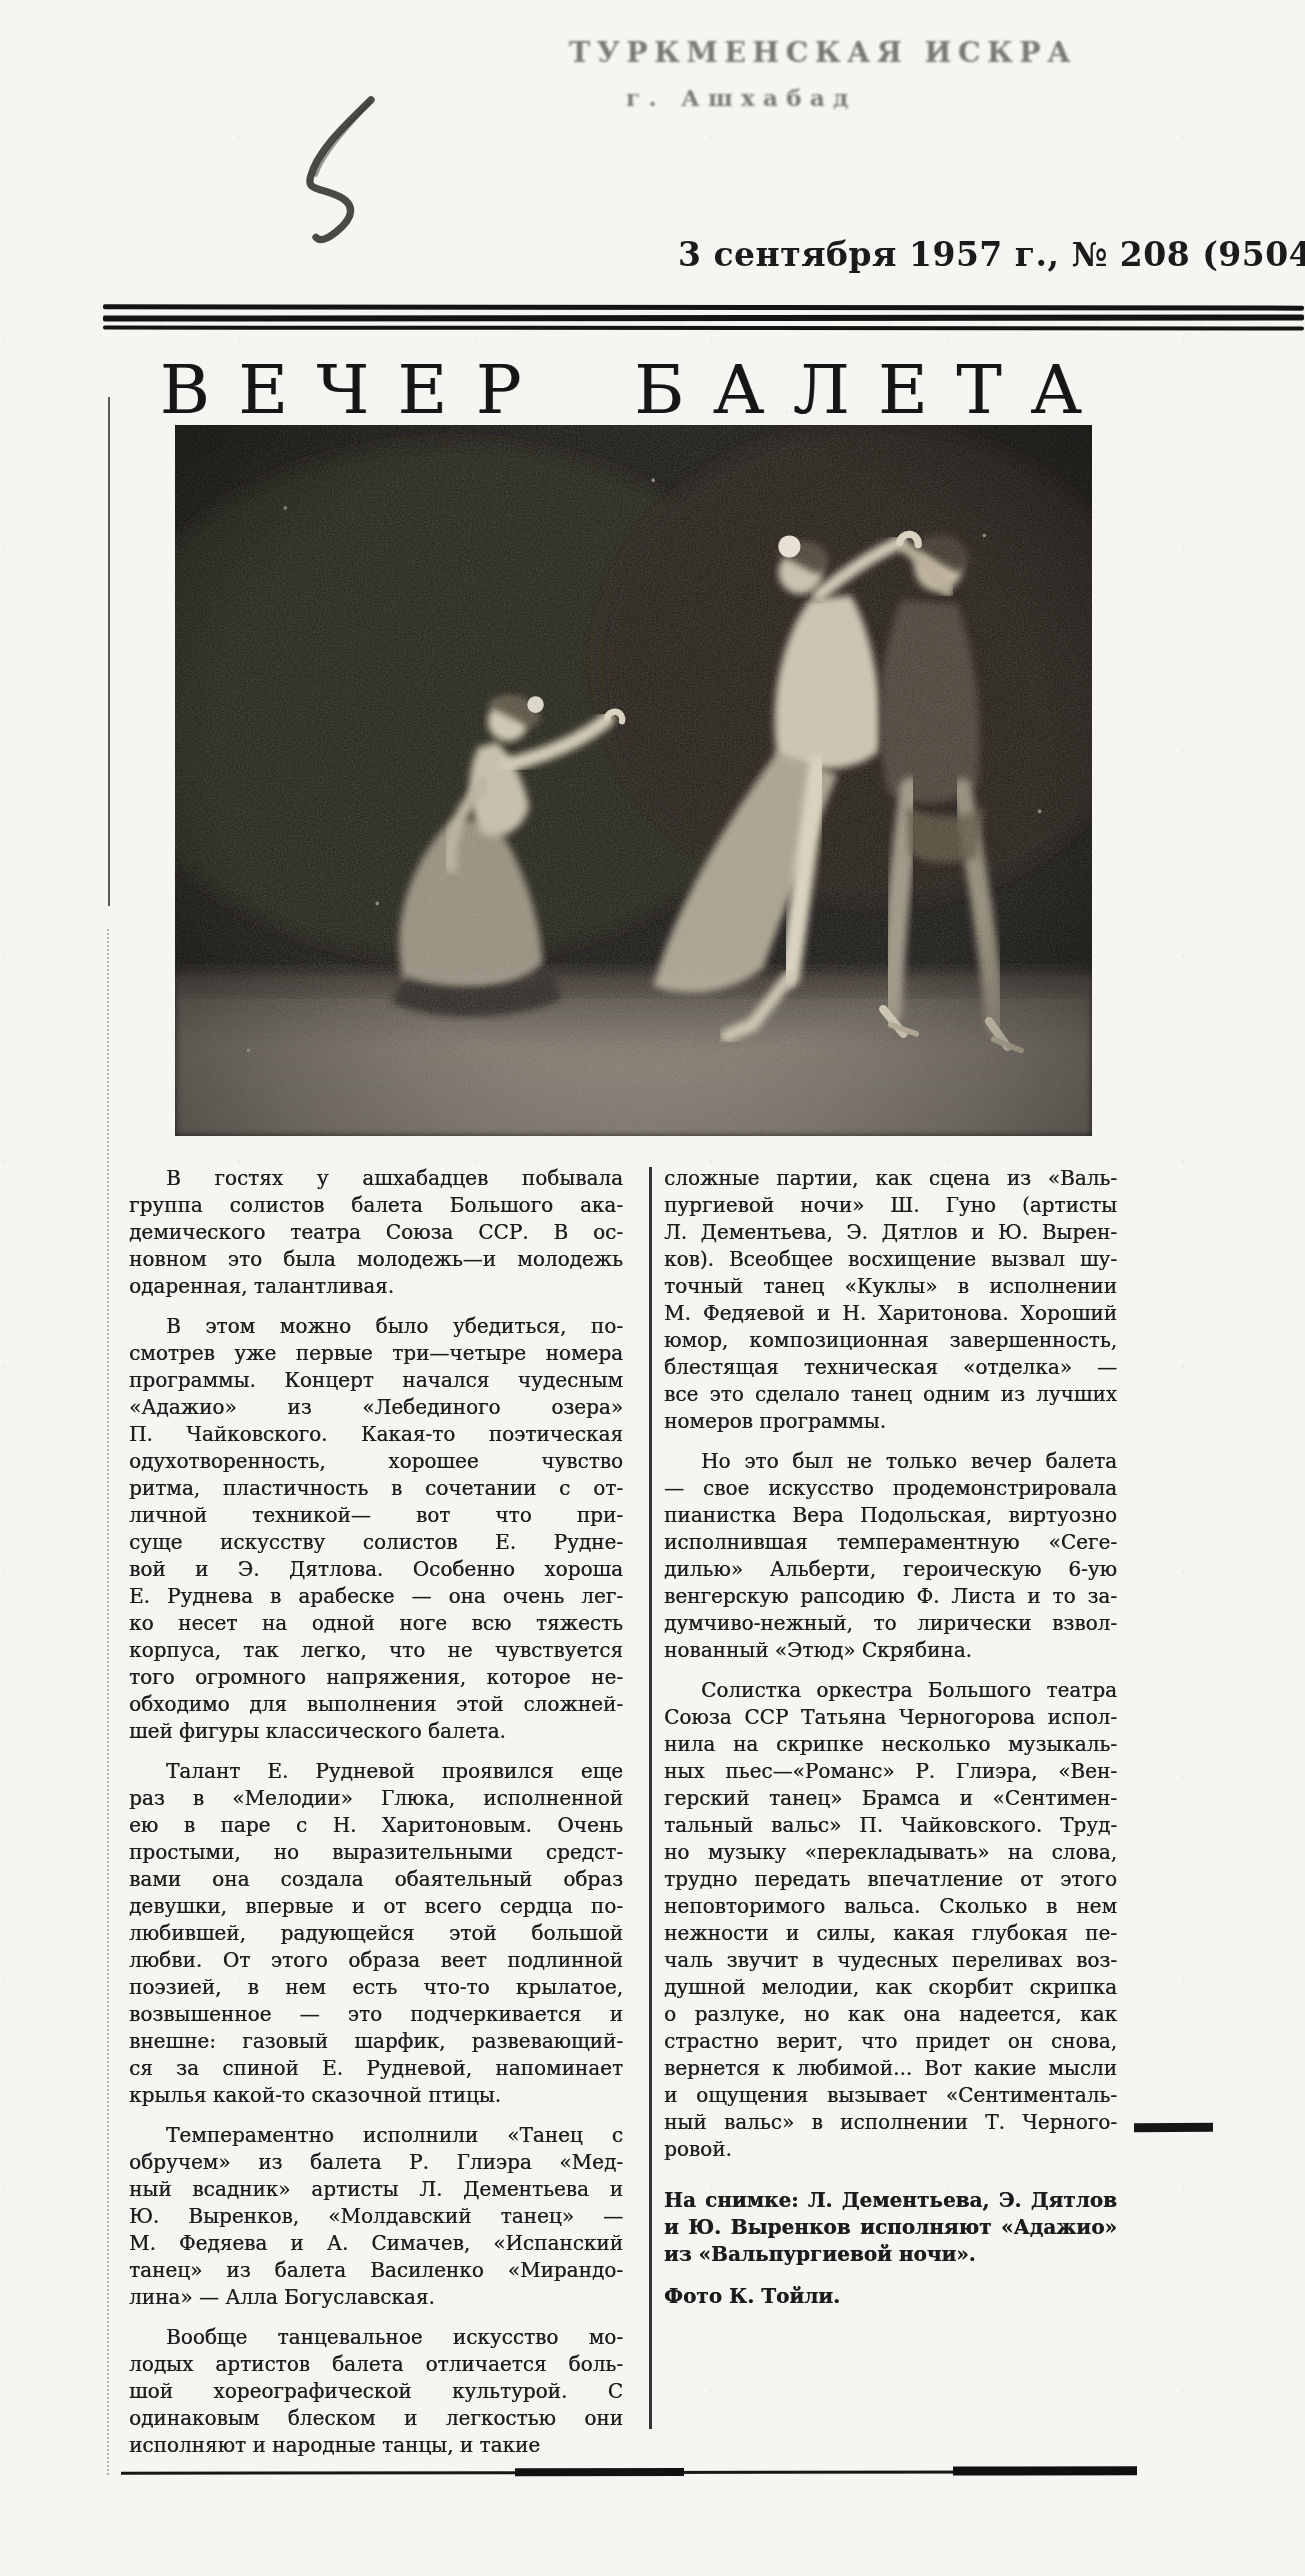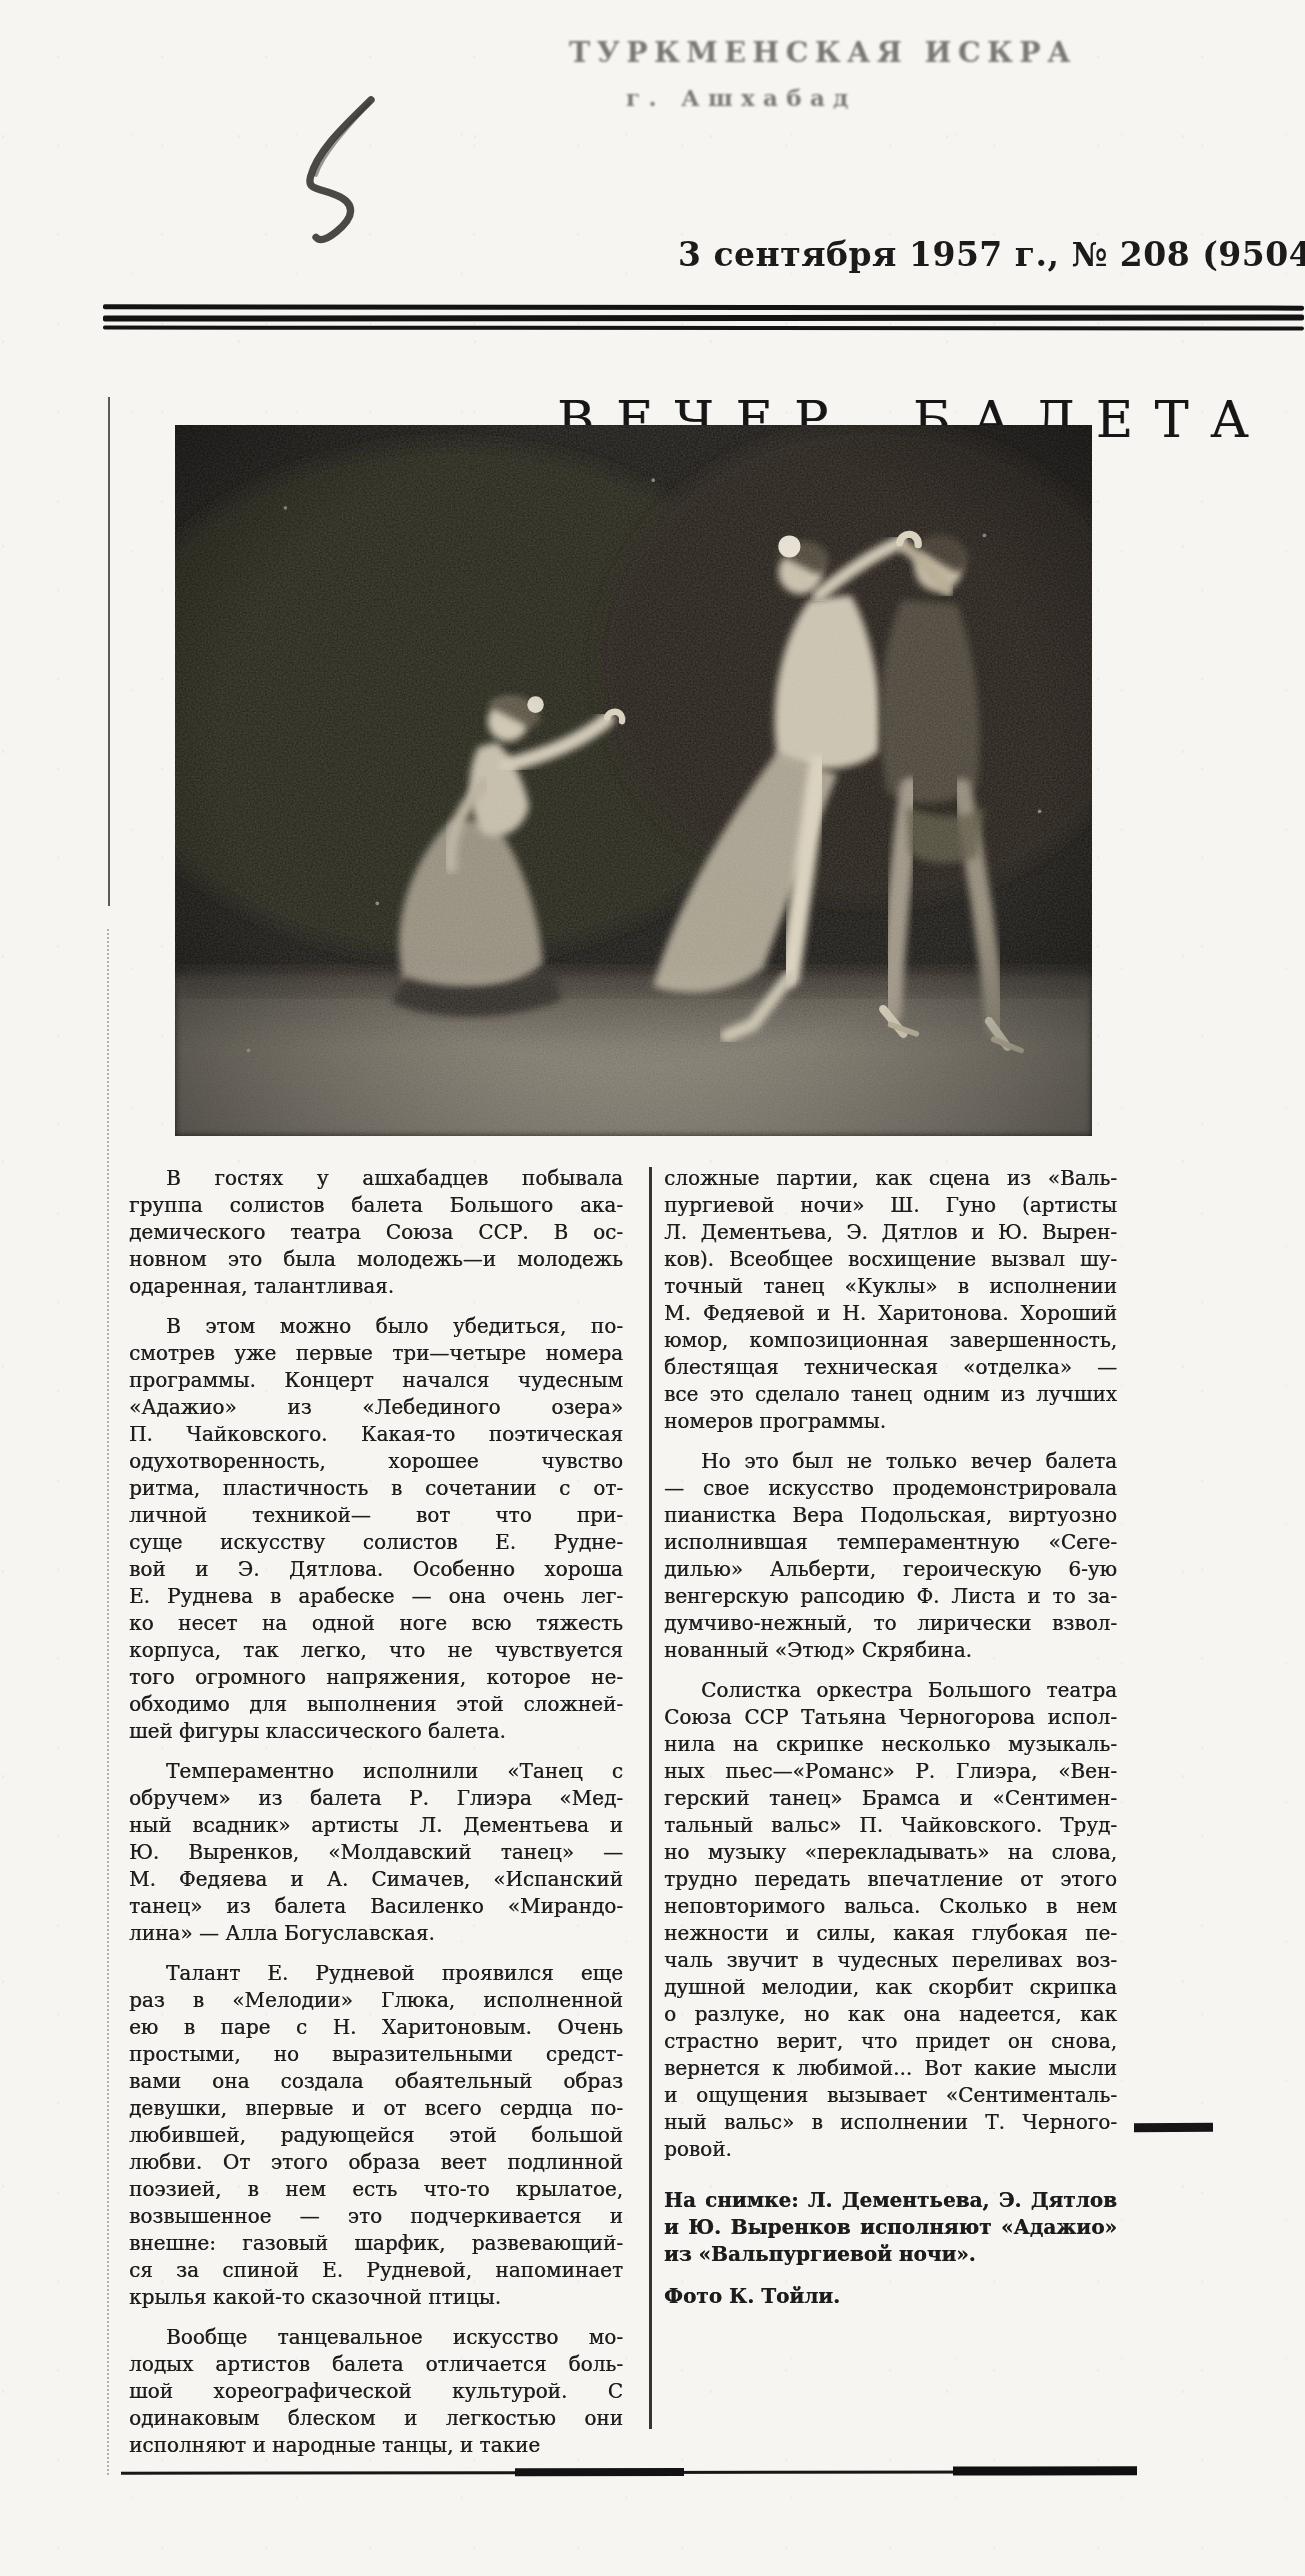--- a/index.html
+++ b/index.html
@@ -30,23 +30,23 @@
   .dateline{
     position:absolute;left:678px;top:235px;
     font-size:33px;font-weight:bold;letter-spacing:0.5px;white-space:nowrap;
   }
   .rules{position:absolute;left:103px;top:305px;width:1201px;}
   .rules .r{background:#141414;border-radius:1.8px;}
   .rules .r1{height:4.6px;transform:rotate(.06deg);}
   .rules .r2{height:5.5px;margin-top:5.5px;transform:rotate(-.05deg);}
   .rules .r3{height:3.7px;margin-top:5.5px;transform:rotate(.04deg);}
   .headline{
-    position:absolute;left:0;top:350px;width:1270px;text-align:right;
-    font-size:51px;letter-spacing:.42em;word-spacing:.5em;color:#161616;
-    text-shadow:0.5px 0 0 rgba(20,20,20,.6);white-space:nowrap;margin-top:40px;
+    position:absolute;left:0;top:350px;width:1270px;text-align:center;
+    font-size:68px;letter-spacing:.42em;word-spacing:.5em;color:#161616;
+    text-shadow:0.5px 0 0 rgba(20,20,20,.6);white-space:nowrap;
   }
   
   .photo{position:absolute;left:175px;top:425px;width:917px;height:711px;background:#171511;
          box-shadow:0 0 0 0.9px rgba(20,20,20,.4) inset;}
   
   .edge-line{position:absolute;left:108px;top:397px;width:1.8px;height:509px;background:rgba(30,30,30,.72);}
   .edge-dots{position:absolute;left:107px;top:929px;height:1546px;width:0;
              border-left:2.8px dotted rgba(40,40,40,.33);}
   .right-dash{position:absolute;left:1134px;top:2123px;width:79px;height:9.2px;background:#161616;transform:rotate(-.4deg);}
   
@@ -200,42 +200,42 @@
         <div class="line">суще искусству солистов Е. Рудне-</div>
         <div class="line">вой и Э. Дятлова. Особенно хороша</div>
         <div class="line">Е. Руднева в арабеске — она очень лег-</div>
         <div class="line">ко несет на одной ноге всю тяжесть</div>
         <div class="line">корпуса, так легко, что не чувствуется</div>
         <div class="line">того огромного напряжения, которое не-</div>
         <div class="line">обходимо для выполнения этой сложней-</div>
         <div class="line last">шей фигуры классического балета.</div>
       </div>
       <div class="para indent">
-        <div class="line">Темпераментно исполнили «Танец с</div>
-        <div class="line">обручем» из балета Р. Глиэра «Мед-</div>
-        <div class="line">ный всадник» артисты Л. Дементьева и</div>
-        <div class="line">Ю. Выренков, «Молдавский танец» —</div>
-        <div class="line">М. Федяева и А. Симачев, «Испанский</div>
-        <div class="line">танец» из балета Василенко «Мирандо-</div>
-        <div class="line last">лина» — Алла Богуславская.</div>
-      </div>
-      <div class="para indent">
         <div class="line">Талант Е. Рудневой проявился еще</div>
         <div class="line">раз в «Мелодии» Глюка, исполненной</div>
         <div class="line">ею в паре с Н. Харитоновым. Очень</div>
         <div class="line">простыми, но выразительными средст-</div>
         <div class="line">вами она создала обаятельный образ</div>
         <div class="line">девушки, впервые и от всего сердца по-</div>
         <div class="line">любившей, радующейся этой большой</div>
         <div class="line">любви. От этого образа веет подлинной</div>
         <div class="line">поэзией, в нем есть что-то крылатое,</div>
         <div class="line">возвышенное — это подчеркивается и</div>
         <div class="line">внешне: газовый шарфик, развевающий-</div>
         <div class="line">ся за спиной Е. Рудневой, напоминает</div>
         <div class="line last">крылья какой-то сказочной птицы.</div>
+      </div>
+      <div class="para indent">
+        <div class="line">Темпераментно исполнили «Танец с</div>
+        <div class="line">обручем» из балета Р. Глиэра «Мед-</div>
+        <div class="line">ный всадник» артисты Л. Дементьева и</div>
+        <div class="line">Ю. Выренков, «Молдавский танец» —</div>
+        <div class="line">М. Федяева и А. Симачев, «Испанский</div>
+        <div class="line">танец» из балета Василенко «Мирандо-</div>
+        <div class="line last">лина» — Алла Богуславская.</div>
       </div>
       <div class="para indent">
         <div class="line">Вообще танцевальное искусство мо-</div>
         <div class="line">лодых артистов балета отличается боль-</div>
         <div class="line">шой хореографической культурой. С</div>
         <div class="line">одинаковым блеском и легкостью они</div>
         <div class="line last">исполняют и народные танцы, и такие</div>
       </div>
     </div>
   <div class="divider"></div>

